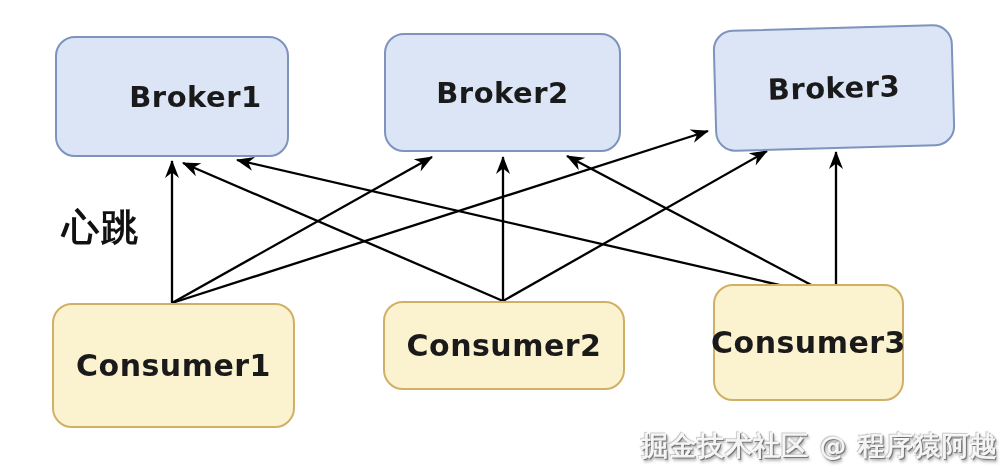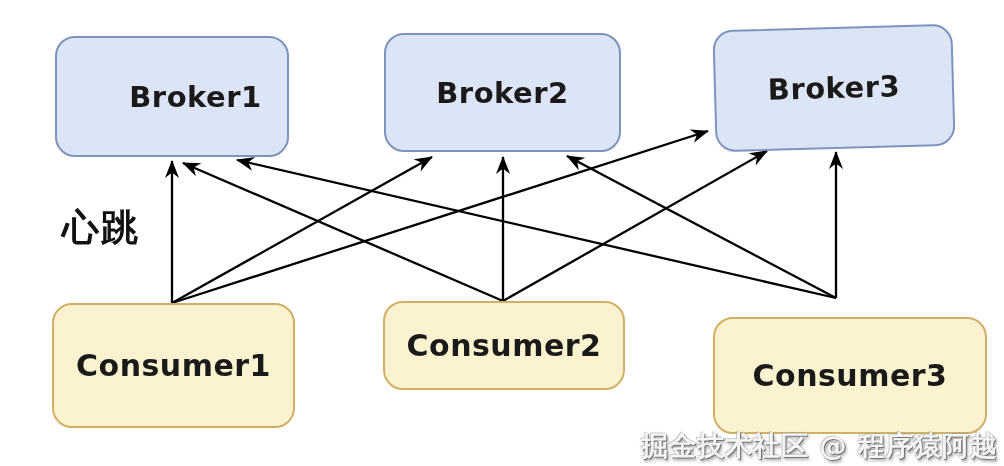--- a/index.html
+++ b/index.html
@@ -31,21 +31,21 @@
   .consumer{
     background:var(--consumer-fill,#fbf2cf);
     border:2.5px solid var(--consumer-border,#d1b066);
     font-size:30px;
   }
   #node-broker1{left:55px;top:36px;width:234px;height:121px;padding-left:47px;}
   #node-broker2{left:384px;top:33px;width:237px;height:119px;}
   #node-broker3{left:714px;top:27px;width:240px;height:122px;transform:rotate(-1.6deg);}
   #node-consumer1{left:52px;top:303px;width:243px;height:125px;}
   #node-consumer2{left:383px;top:301px;width:242px;height:89px;}
-  #node-consumer3{left:713px;top:317px;width:274px;height:117px;}
+  #node-consumer3{left:713px;top:284px;width:191px;height:117px;}
   #heartbeat-label{
     position:absolute;left:62px;top:203px;
     font-size:37px;font-weight:bold;color:#111;
     letter-spacing:2px;
   }
   #watermark{
     position:absolute;right:6px;bottom:2px;
     font-size:27px;font-weight:bold;
     color:rgba(255,255,255,0.92);
     text-shadow:

